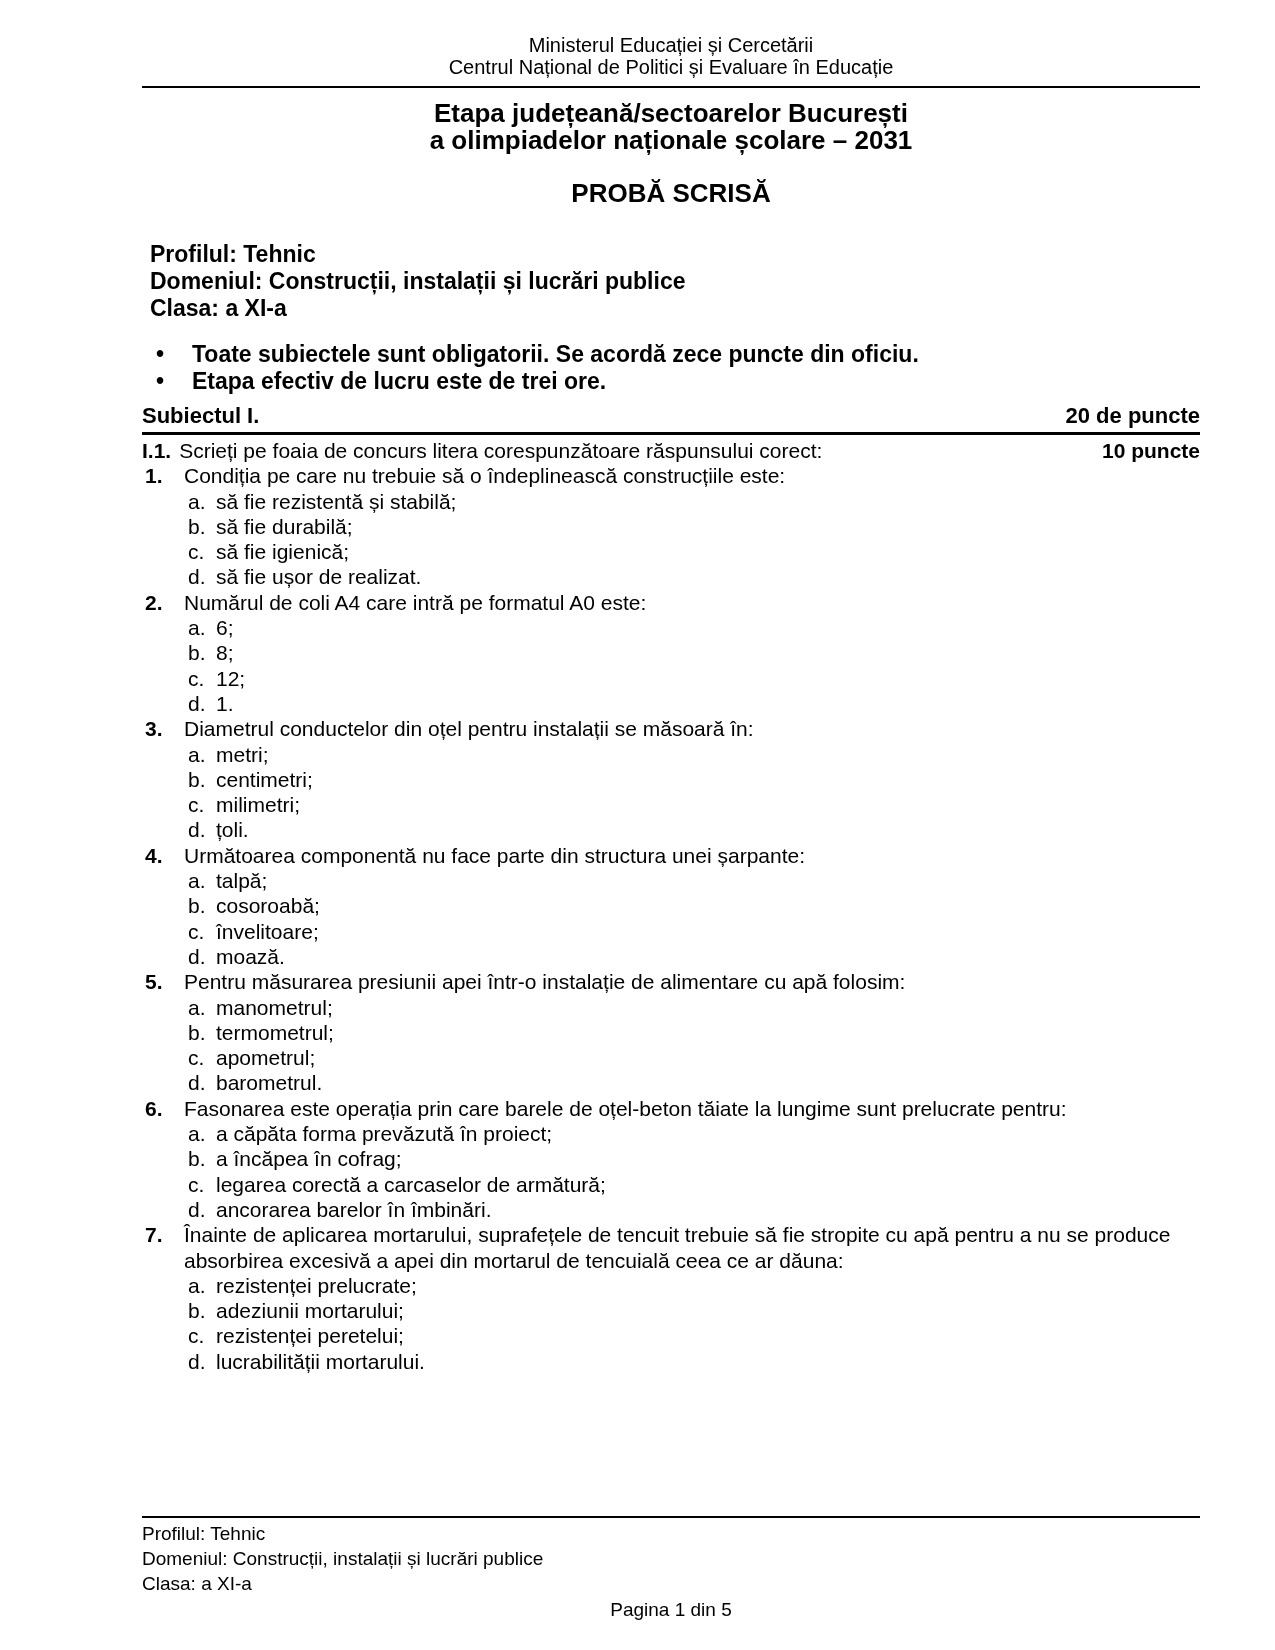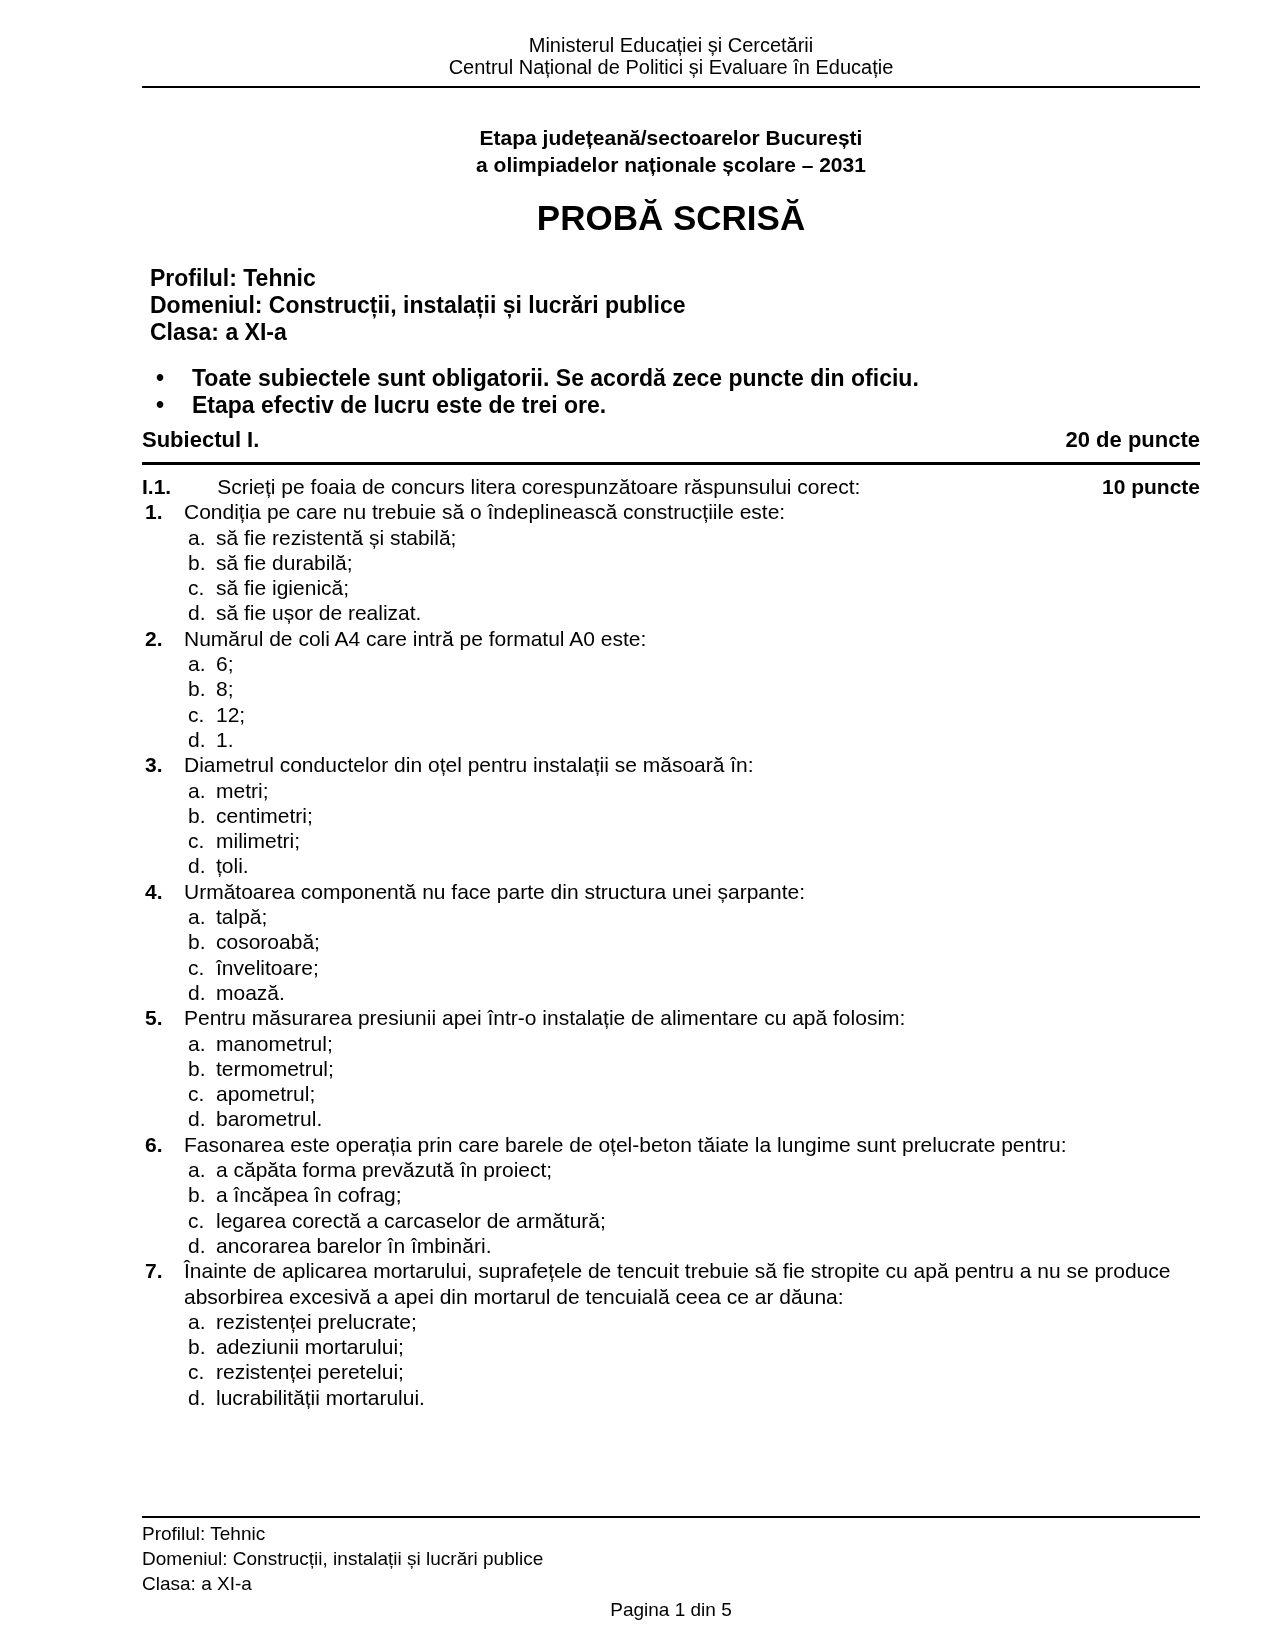--- a/index.html
+++ b/index.html
@@ -14,56 +14,56 @@
   .content { margin:0 75px 0 142px; }
 
   .doc-header {
     padding-top:34px;
     text-align:center;
     font-size:20px; line-height:22px;
     border-bottom:2px solid #000;
     padding-bottom:8px;
   }
   .title-block {
-    margin-top:36px;
+    margin-top:12px;
     text-align:center;
     font-weight:bold;
-    font-size:21px; line-height:27px;
+    font-size:26px; line-height:27px;
   }
   .exam-type {
     margin-top:26px;
     text-align:center;
     font-weight:bold;
-    font-size:35px; line-height:27px;
+    font-size:26px; line-height:27px;
   }
   .info-block {
     margin-top:34px;
     margin-left:8px;
     font-weight:bold;
     font-size:23px; line-height:27px;
   }
   .bullet-list {
     margin:19px 0 0 10px;
     font-weight:bold;
     font-size:23px; line-height:27px;
   }
   .bullet-item { display:flex; }
   .bullet-marker { width:36px; flex-shrink:0; text-align:left; padding-left:4px; }
   .subject-row {
     margin-top:9px;
     display:flex; justify-content:space-between;
     font-weight:bold;
     font-size:22px; line-height:24px;
     border-bottom:3px solid #000;
-    padding-bottom:10px;
+    padding-bottom:4px;
   }
   .task-row {
-    margin-top:9px;
+    margin-top:3px;
     display:flex;
-    font-size:21px; line-height:25.3px;gap:38px;
+    font-size:21px; line-height:25.3px;
   }
   .task-label { font-weight:bold; margin-right:8px; flex-shrink:0; }
   .task-text { flex:1; }
   .task-points { font-weight:bold; margin-left:12px; flex-shrink:0; }
 
   #questions { font-size:21px; line-height:25.3px; }
   .q-head { display:flex; }
   .q-num { width:42px; flex-shrink:0; font-weight:bold; padding-left:3px; box-sizing:border-box; }
   .q-text { flex:1; }
   .option { display:flex; margin-left:46px; }

